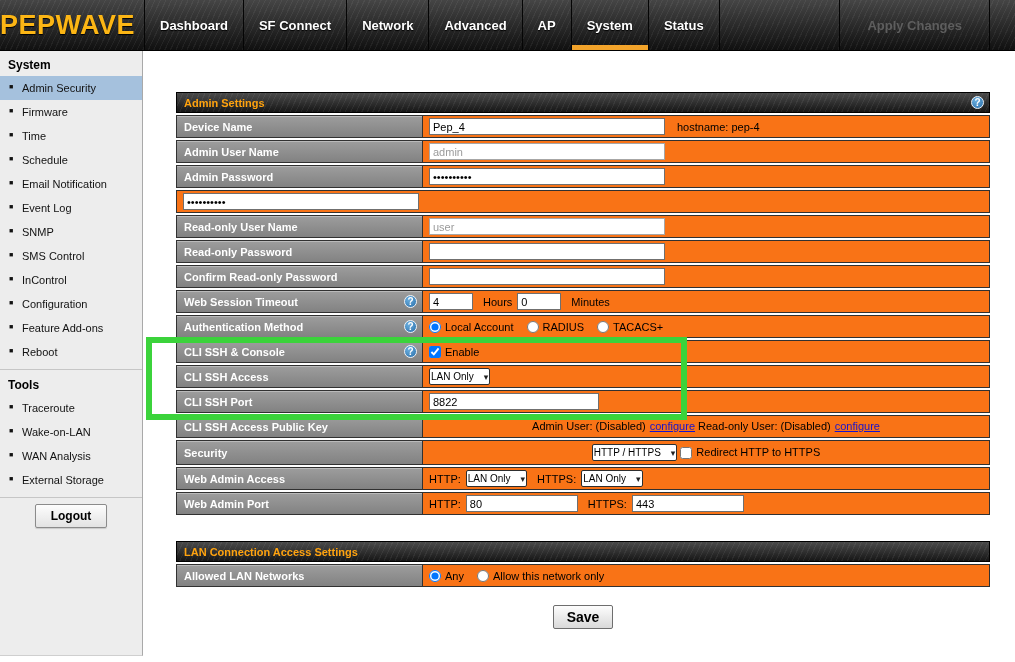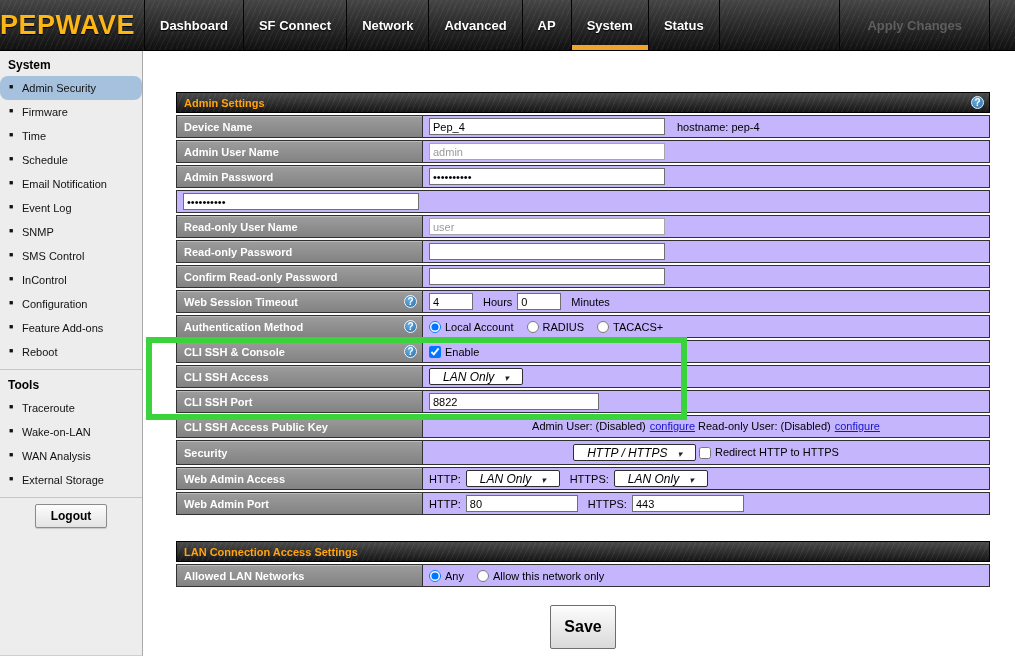--- a/index.html
+++ b/index.html
@@ -39,21 +39,21 @@
 
   
   .sidebar{
     position:absolute; top:51px; left:0; width:143px; height:605px;
     background:#ededed; border-right:1px solid #a9a9a9; border-bottom:1px solid #cfcfcf;
     padding-top:2px;
   }
   .sb-head{ font-size:12px; font-weight:bold; color:#000; padding:5px 8px 4px; }
   .sb-item{
     display:flex; align-items:center; font-size:11px; color:#121212;
-    padding:4px 4px 4px 9px; cursor:pointer; line-height:14px;border-radius:8px;
+    padding:4px 4px 4px 9px; cursor:pointer; line-height:14px;
   }
   .sb-item.selected{ background:#a5c1dd; }
   .bullet{ width:13px; display:inline-block; }
   .bullet::before{ content:"■"; font-size:7px; position:relative; top:-2px; }
   .sb-divider{ border-top:1px solid #c6c6c6; margin:5px 0 3px; }
   .logout-wrap{ display:flex; justify-content:center; margin-top:6px; }
   .logout{
     font-family:inherit; font-size:12px; font-weight:bold; color:#000;
     background:linear-gradient(#fdfdfd,#e3e3e3); border:1px solid #8b8b8b;
     border-radius:2px; padding:4px 15px; cursor:pointer; box-shadow:0 1px 1px rgba(0,0,0,.15);
@@ -72,21 +72,21 @@
   .row{ display:flex; border:1px solid #313131; margin-top:2px; }
   .label{
     width:246px; min-width:246px; min-height:21px;
     background:linear-gradient(#9d9d9d,#828282);
     box-shadow:inset 0 1px 0 rgba(255,255,255,.3);
     color:#fff; font-size:11px; font-weight:bold;
     display:flex; align-items:center; justify-content:space-between;
     padding:0 5px 0 7px; border-right:1px solid #313131;
   }
   .value{
-    flex:1; background:#c4b5fd; display:flex; align-items:center;
+    flex:1; background:#f97316; display:flex; align-items:center;
     padding:2px 6px; font-size:11px; min-height:21px;
   }
   .value.col{ flex-direction:row; align-items:center; justify-content:center; gap:3px; padding:3px 6px; }
   .line{ display:flex; align-items:center; line-height:15px; }
 
   .help{
     width:13px; height:13px; min-width:13px; border-radius:50%;
     background:radial-gradient(circle at 35% 30%, #6cb0e0, #2a6ea9);
     border:1px solid #eef4fa; color:#fff; font-size:10px; font-weight:bold;
     display:inline-flex; align-items:center; justify-content:center; cursor:pointer;
@@ -98,38 +98,38 @@
     padding:1px 3px; background:#fff; color:#000;
   }
   .txt.dim{ color:#9b9b9b; border-color:#a6a6a6; }
   .w-main{ width:236px; }
   .w-small{ width:44px; }
   .w-port{ width:112px; }
   .w-ssh{ width:170px; }
 
   .select{
     display:inline-flex; align-items:center; gap:10px; border:1px solid #2e2e2e;
-    border-radius:2px; background:#fff; height:17px; padding:0 13px;
-    font-size:12px; cursor:pointer; white-space:nowrap;font-style:italic;
+    border-radius:2px; background:#fff; height:17px; padding:0 1px;
+    font-size:10px; cursor:pointer; white-space:nowrap;
   }
   .chev::before{ content:"▾"; font-size:9px; color:#222; }
 
   .lbl-sm{ margin:0 5px 0 0; }
   .gap-l{ margin-left:10px; }
   .radio, .cb{ width:12px; height:12px; margin:0 4px 0 0; vertical-align:middle; }
   .opt{ margin-right:13px; }
   .link{ color:#1613cf; text-decoration:underline; cursor:pointer; margin-left:4px; }
   .note{ margin-left:12px; }
 
   .lan-section{ margin-top:26px; }
   .save-wrap{ display:flex; justify-content:center; margin-top:18px; }
   .save{
-    font-family:inherit; font-size:16px; font-weight:bold; color:#000;
+    font-family:inherit; font-size:14px; font-weight:bold; color:#000;
     background:linear-gradient(#fdfdfd,#d9d9d9); border:1px solid #6e6e6e;
-    border-radius:2px; padding:12px 13px; cursor:pointer;
+    border-radius:2px; padding:3px 13px; cursor:pointer;
   }
 
   .green-box{
     position:absolute; left:146px; top:337px; width:541px; height:83px;
     border:6px solid #3bd33b; pointer-events:none; z-index:6;
   }
 </style>
 </head>
 <body>
 

